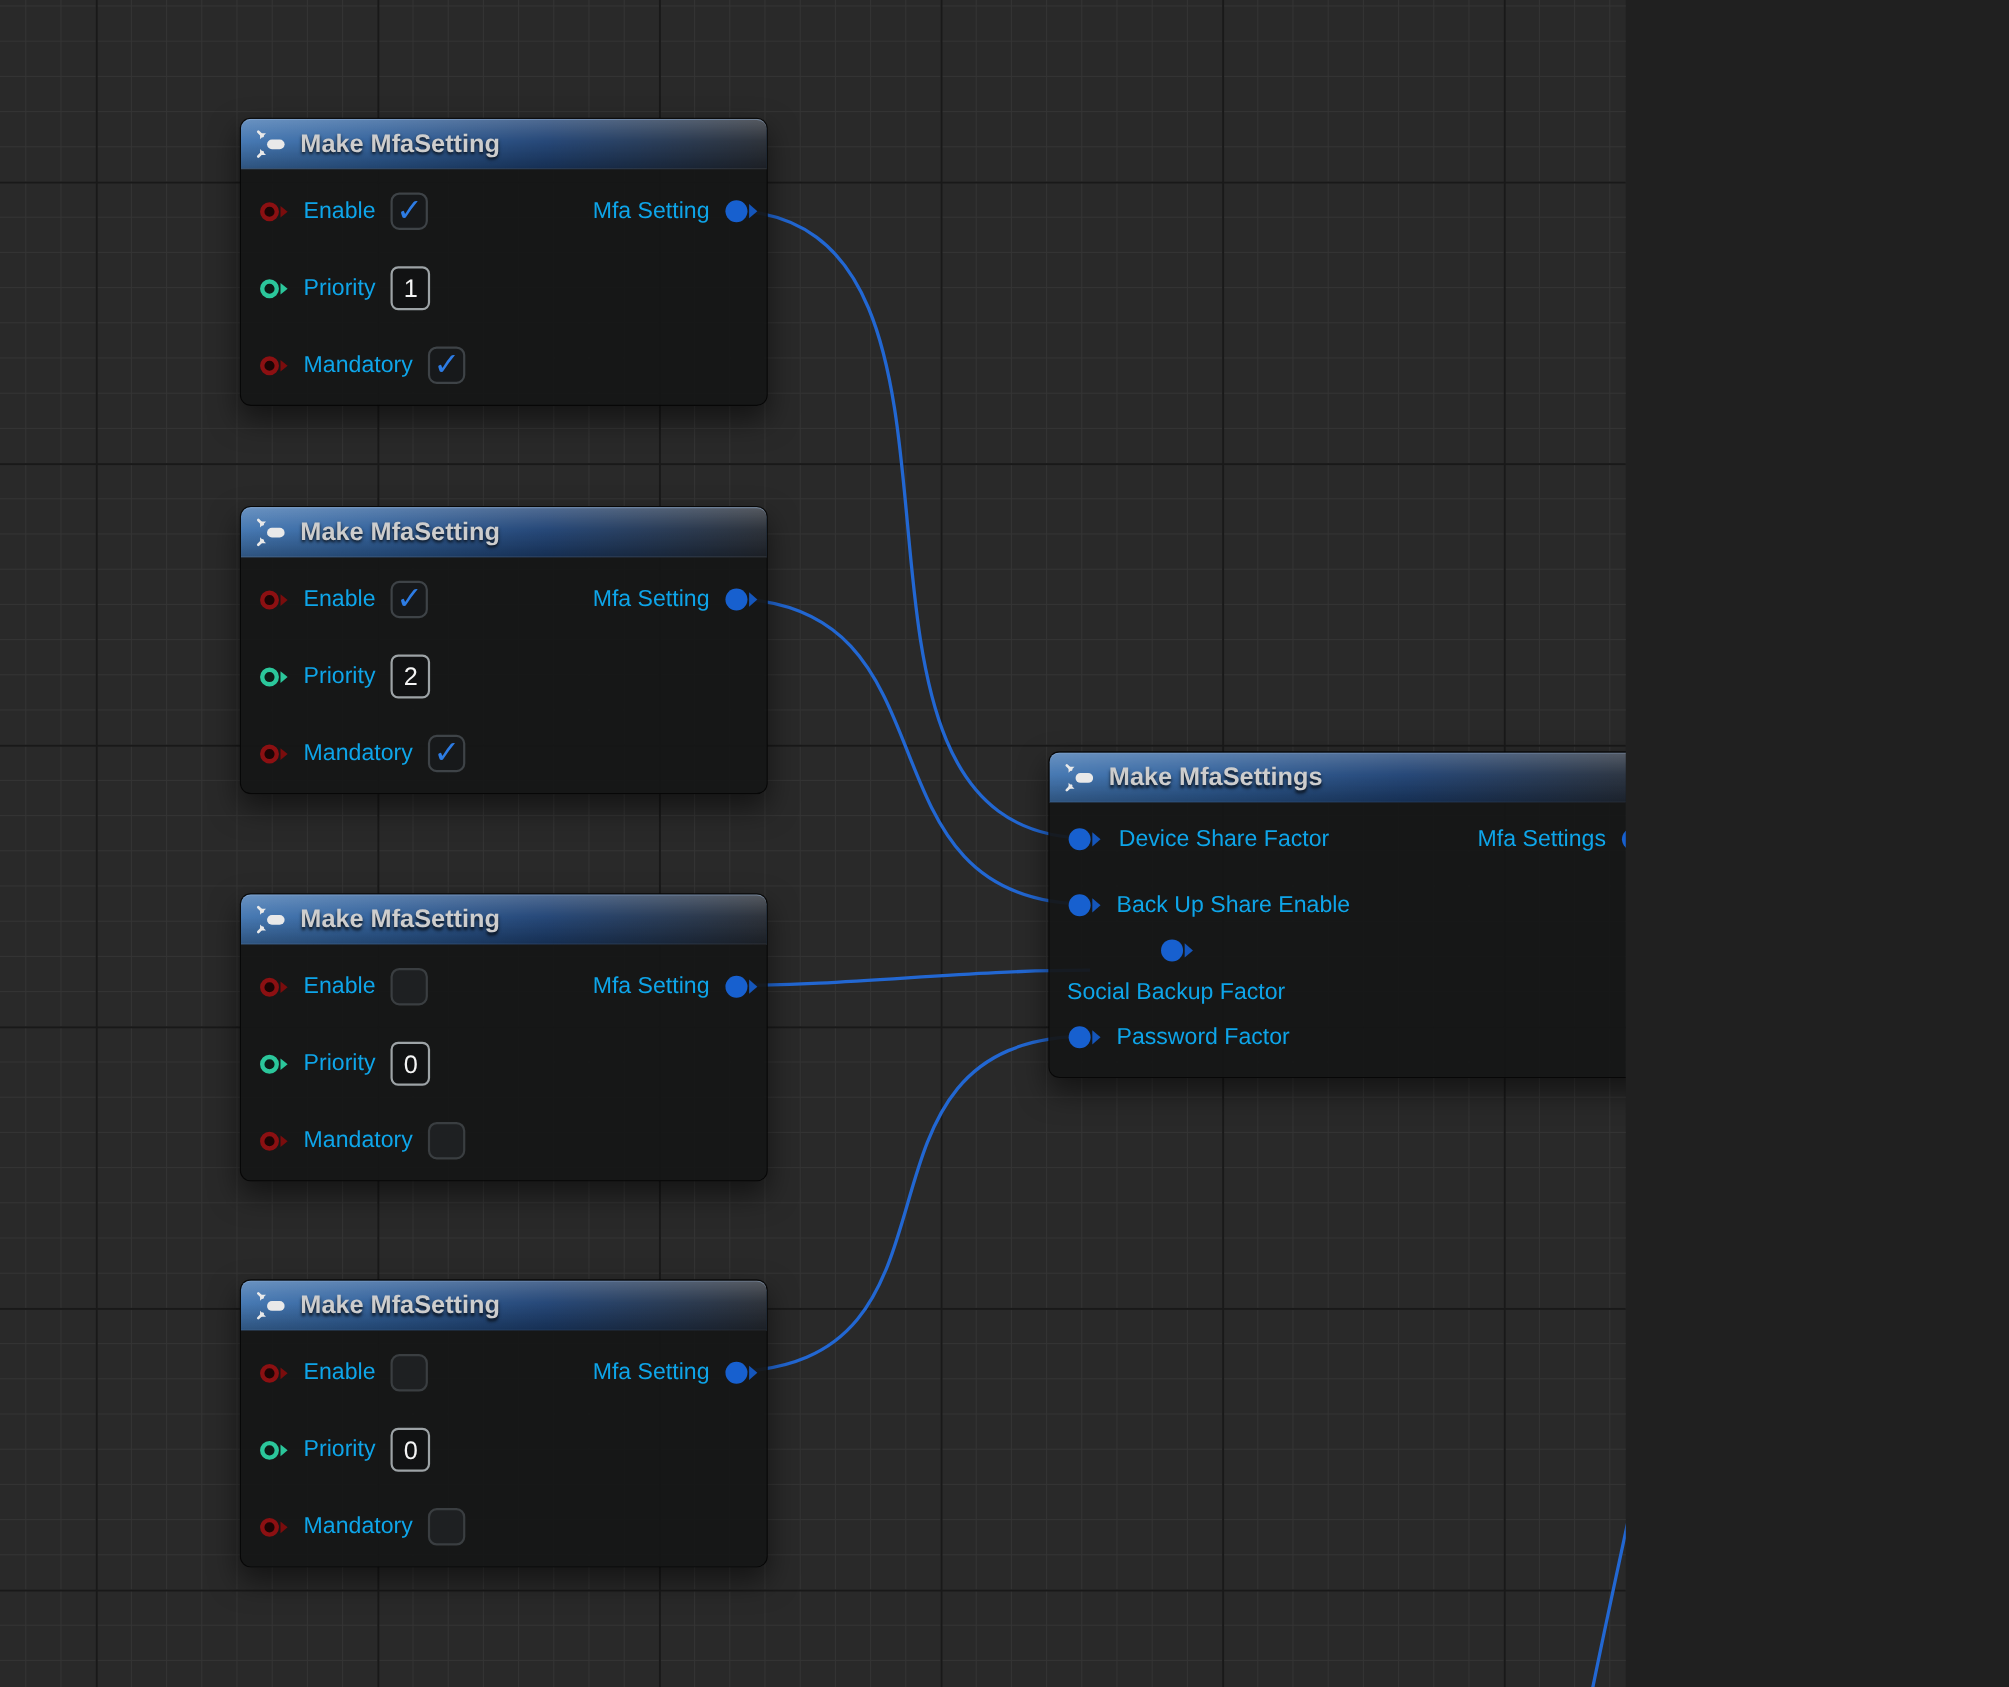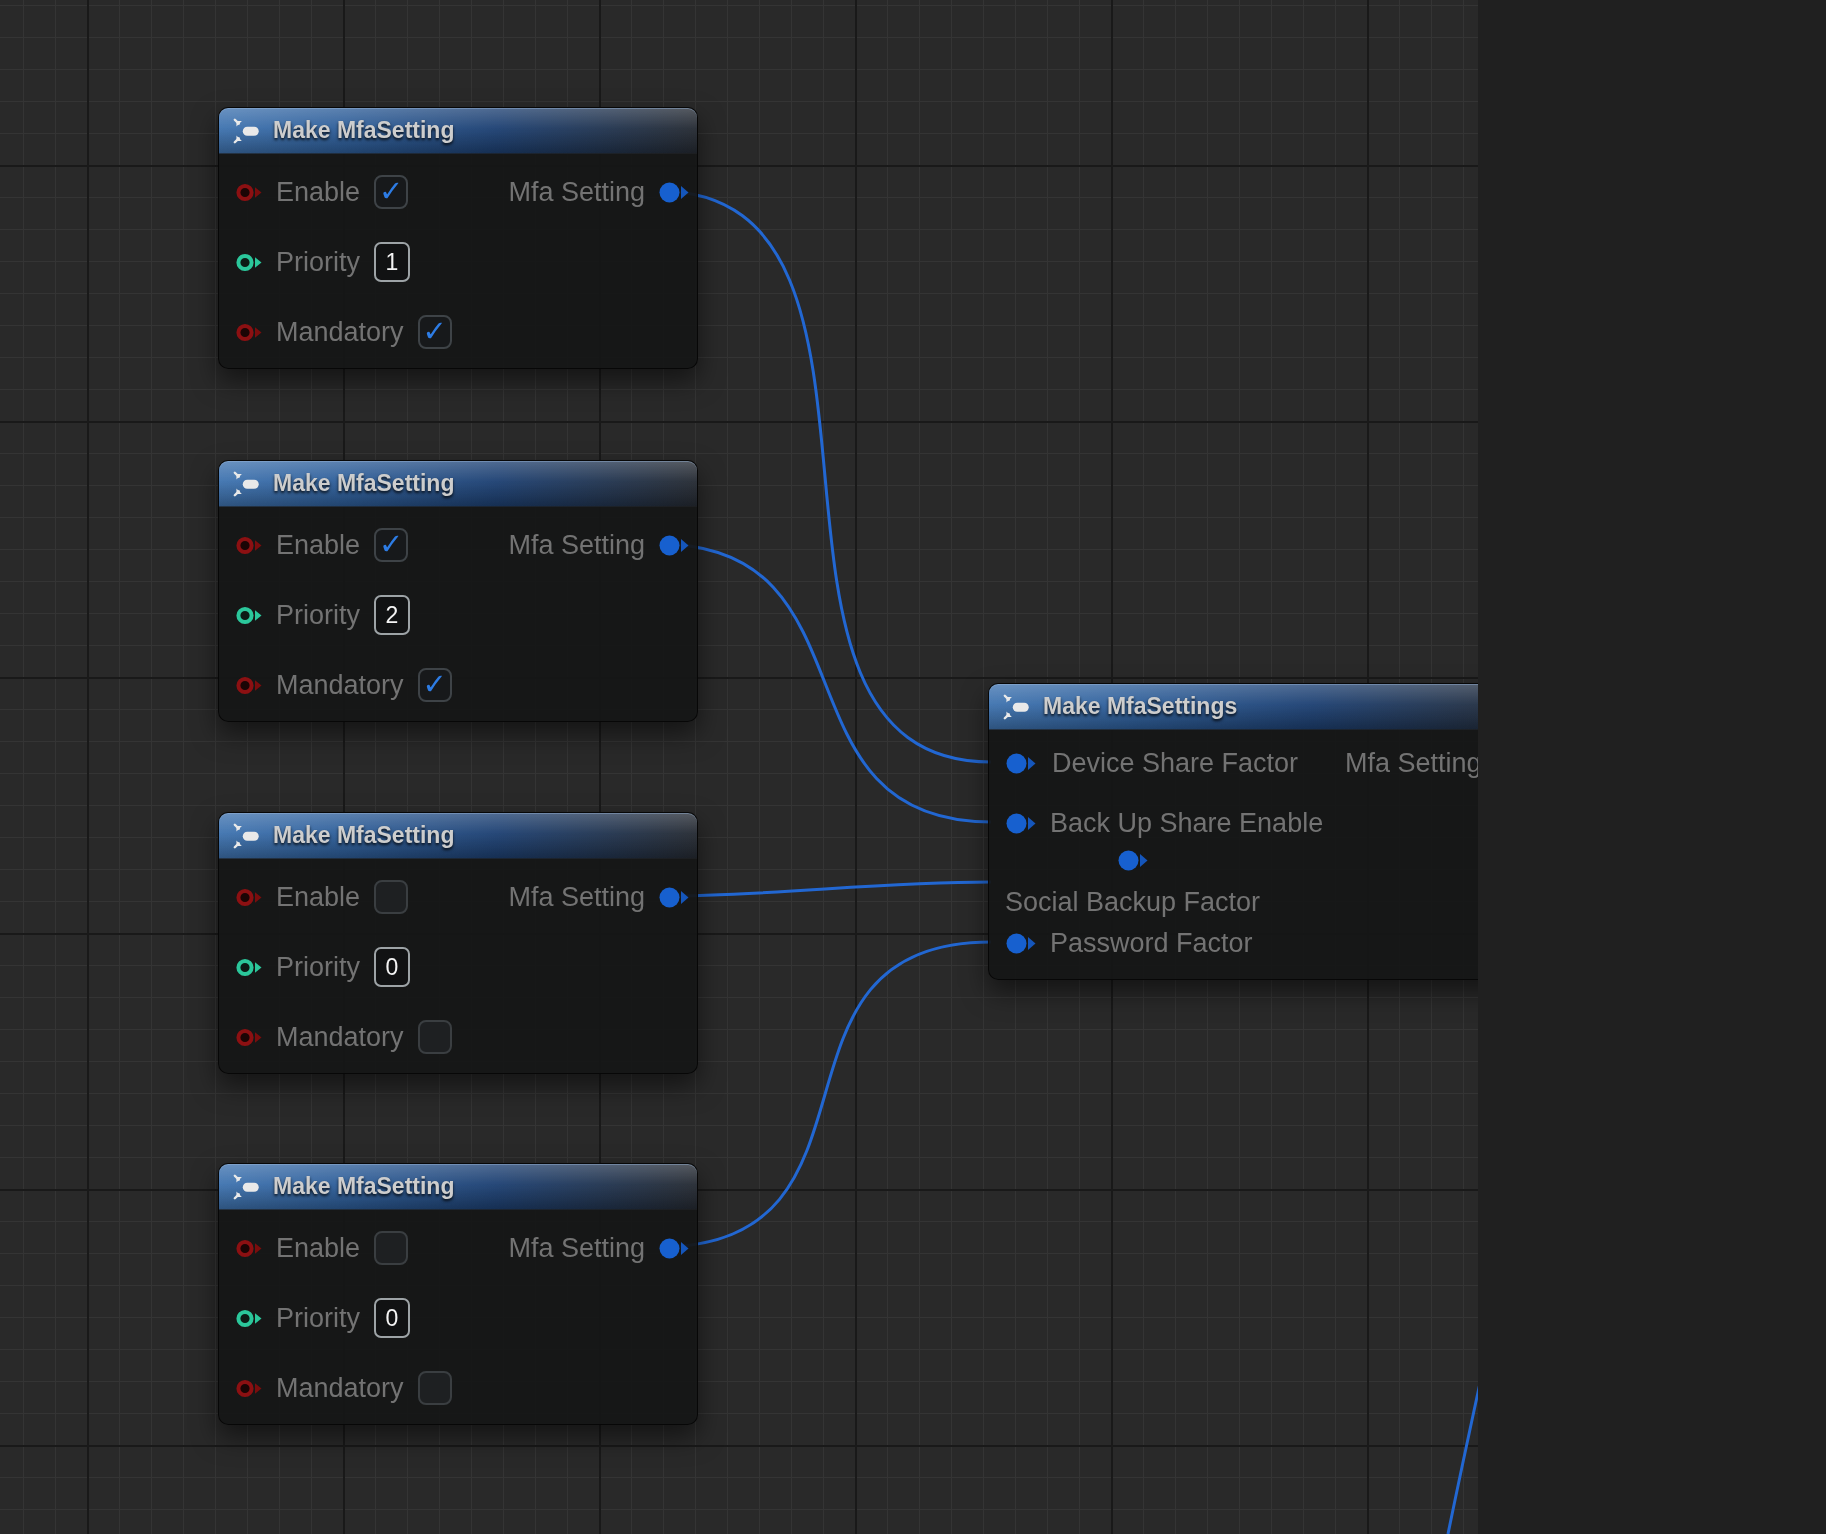--- a/index.html
+++ b/index.html
@@ -41,21 +41,21 @@
     font-size:23px;font-weight:bold;color:#cdcdcd;
     text-shadow:0 2px 3px rgba(0,0,0,0.85);
     white-space:nowrap;
   }
   .pin-row{
     position:absolute;display:flex;align-items:center;
     transform:translateY(-50%);white-space:nowrap;
   }
   .pin-row.in{left:16px;gap:14px;}
   .pin-row.out{right:8px;gap:13px;}
-  .pin-label{font-size:27px;color:#737373;}
+  .pin-label{font-size:21px;color:#0ea5e9;}
   .pin-icon{display:block;flex:none;}
   .checkbox{
     width:34px;height:34px;border-radius:8px;box-sizing:border-box;
     border:2px solid #3e4347;background:#17191b;
     display:flex;align-items:center;justify-content:center;
   }
   .checkbox.unchecked{border-color:#3a3e41;background:#1e2022;}
   .checkbox .check{
     font-family:"DejaVu Sans", sans-serif;
     font-size:29px;font-weight:bold;color:#2d7ce4;line-height:1;
@@ -260,21 +260,21 @@
         <div class="checkbox unchecked"></div>
       </div>
       <div class="pin-row out" style="top: 84px;">
         <span class="pin-label">Mfa Setting</span>
         <svg class="pin-icon" width="31" height="24" viewBox="0 0 31 24">
           <circle cx="11.5" cy="12" r="10" fill="#1760cf"></circle>
           <polygon points="23,5.5 30.5,12 23,18.5" fill="#1556bb"></polygon>
         </svg>
       </div>
     </div>
-    <div class="node" style="left: 953px; top: 683px; width: 560px; height: 297px; margin-left: 35px;">
+    <div class="node" style="left: 953px; top: 683px; width: 560px; height: 297px;">
       <div class="node-header">
         <svg width="30" height="30" viewBox="0 0 32 32">
           <g stroke="#e9e9e9" stroke-width="2.6" stroke-linecap="round" fill="none">
             <path d="M3 4 L7.2 8.2"></path>
             <path d="M3 28 L7.2 23.8"></path>
           </g>
           <polygon points="10.5,11.2 10.5,5.4 4.7,11.2" fill="#e9e9e9" transform="rotate(180 7.6 8.3)"></polygon>
           <polygon points="10.5,20.8 10.5,26.6 4.7,20.8" fill="#e9e9e9" transform="rotate(180 7.6 23.7)"></polygon>
           <rect x="11.5" y="11.5" width="17" height="9.5" rx="4.75" fill="#e9e9e9"></rect>
         </svg>

